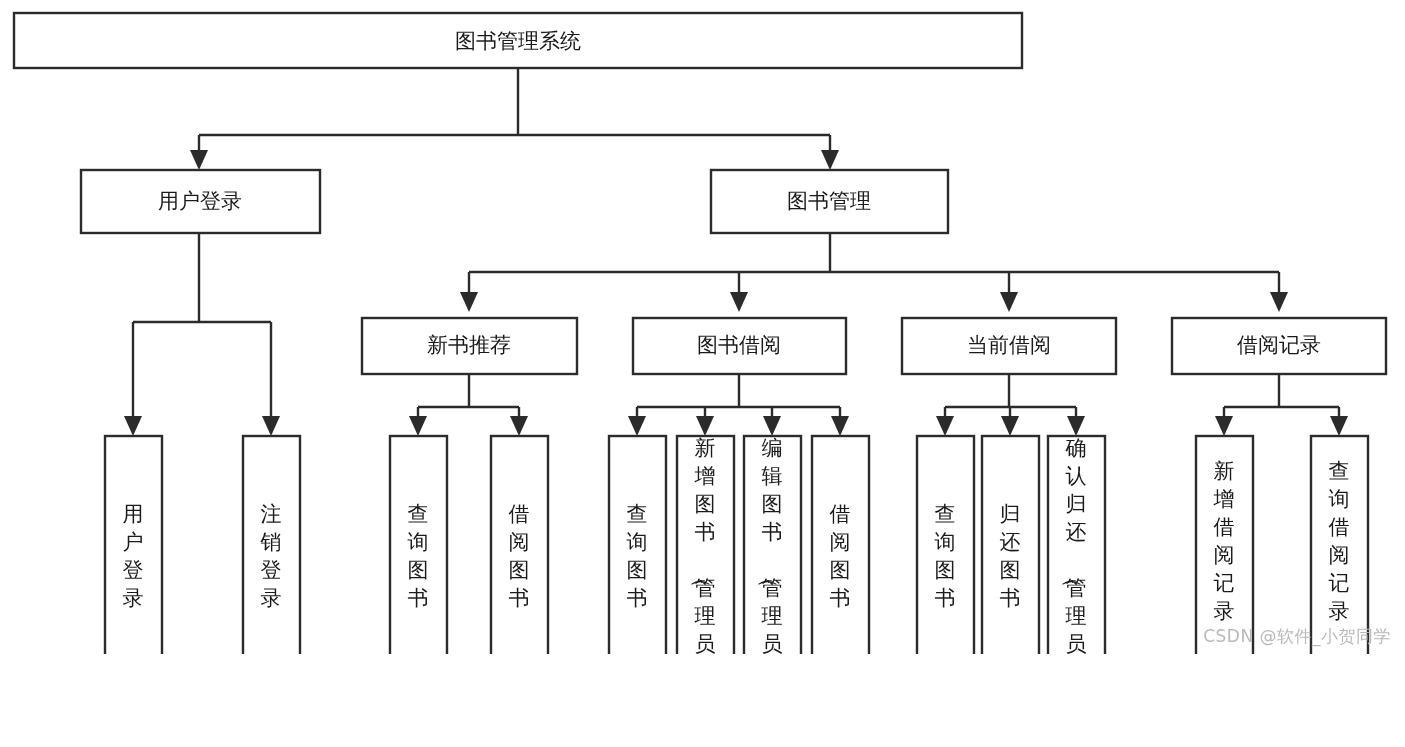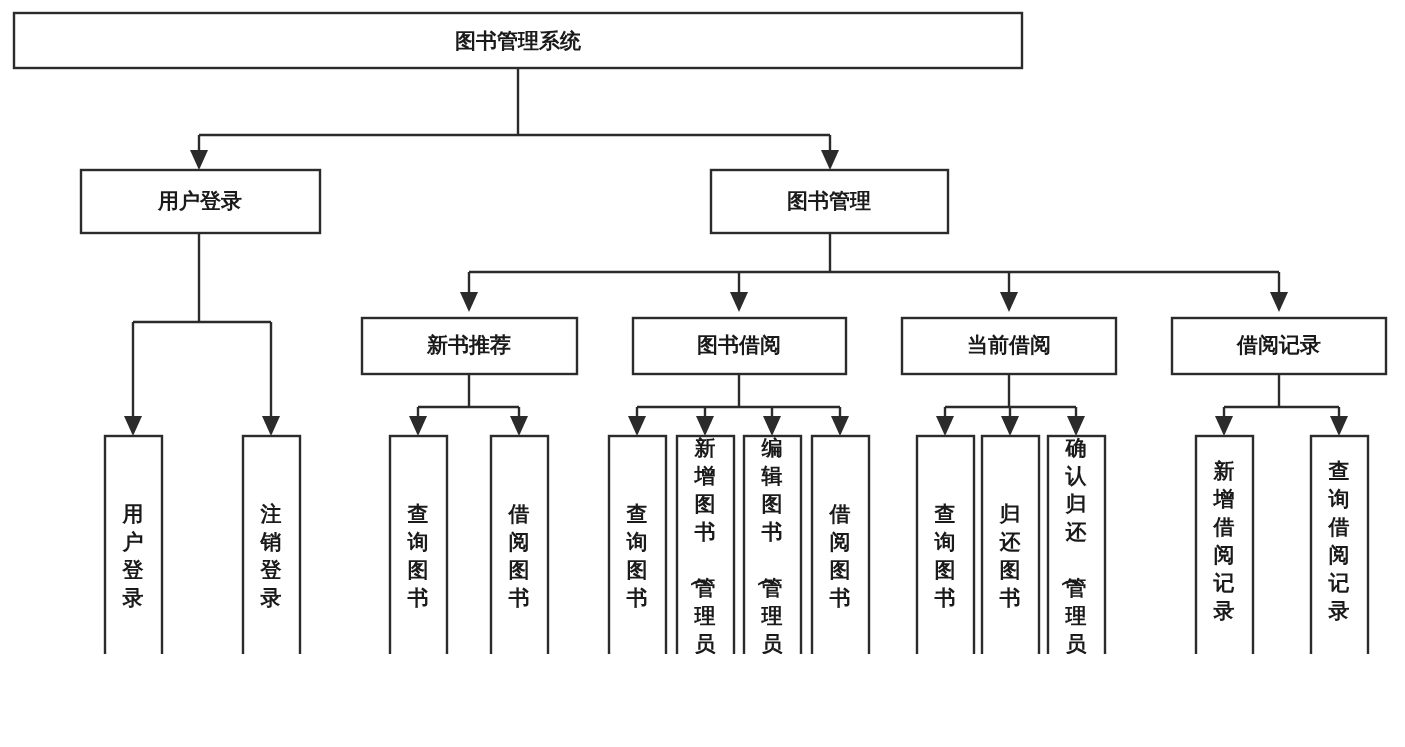--- a/index.html
+++ b/index.html
@@ -9,21 +9,20 @@
   }
   body {
     font-family: "Liberation Sans", "DejaVu Sans", sans-serif;
   }
   #diagram-root {
     position: relative;
     width: 1405px;
     height: 654px;
     background: #ffffff;
     overflow: hidden;
-    font-weight: bold;
   }
   svg#flowchart {
     position: absolute;
     left: 0;
     top: 0;
     width: 1405px;
     height: 747px;
     display: block;
   }
   .node-box {
@@ -217,13 +216,14 @@
       <rect class="node-box" x="1196" y="436" width="57" height="297"></rect>
       <text class="node-label-v" x="1224" y="478"><tspan x="1224" y="478">新</tspan><tspan x="1224" y="506">增</tspan><tspan x="1224" y="534">借</tspan><tspan x="1224" y="562">阅</tspan><tspan x="1224" y="590">记</tspan><tspan x="1224" y="618">录</tspan></text>
     </g>
     <g>
       <rect class="node-box" x="1311" y="436" width="57" height="297"></rect>
       <text class="node-label-v" x="1339" y="478"><tspan x="1339" y="478">查</tspan><tspan x="1339" y="506">询</tspan><tspan x="1339" y="534">借</tspan><tspan x="1339" y="562">阅</tspan><tspan x="1339" y="590">记</tspan><tspan x="1339" y="618">录</tspan></text>
     </g>
 
   </svg>
 
+  <div class="watermark">CSDN @软件_小贺同学</div>
 </div>
 
 </body></html>

